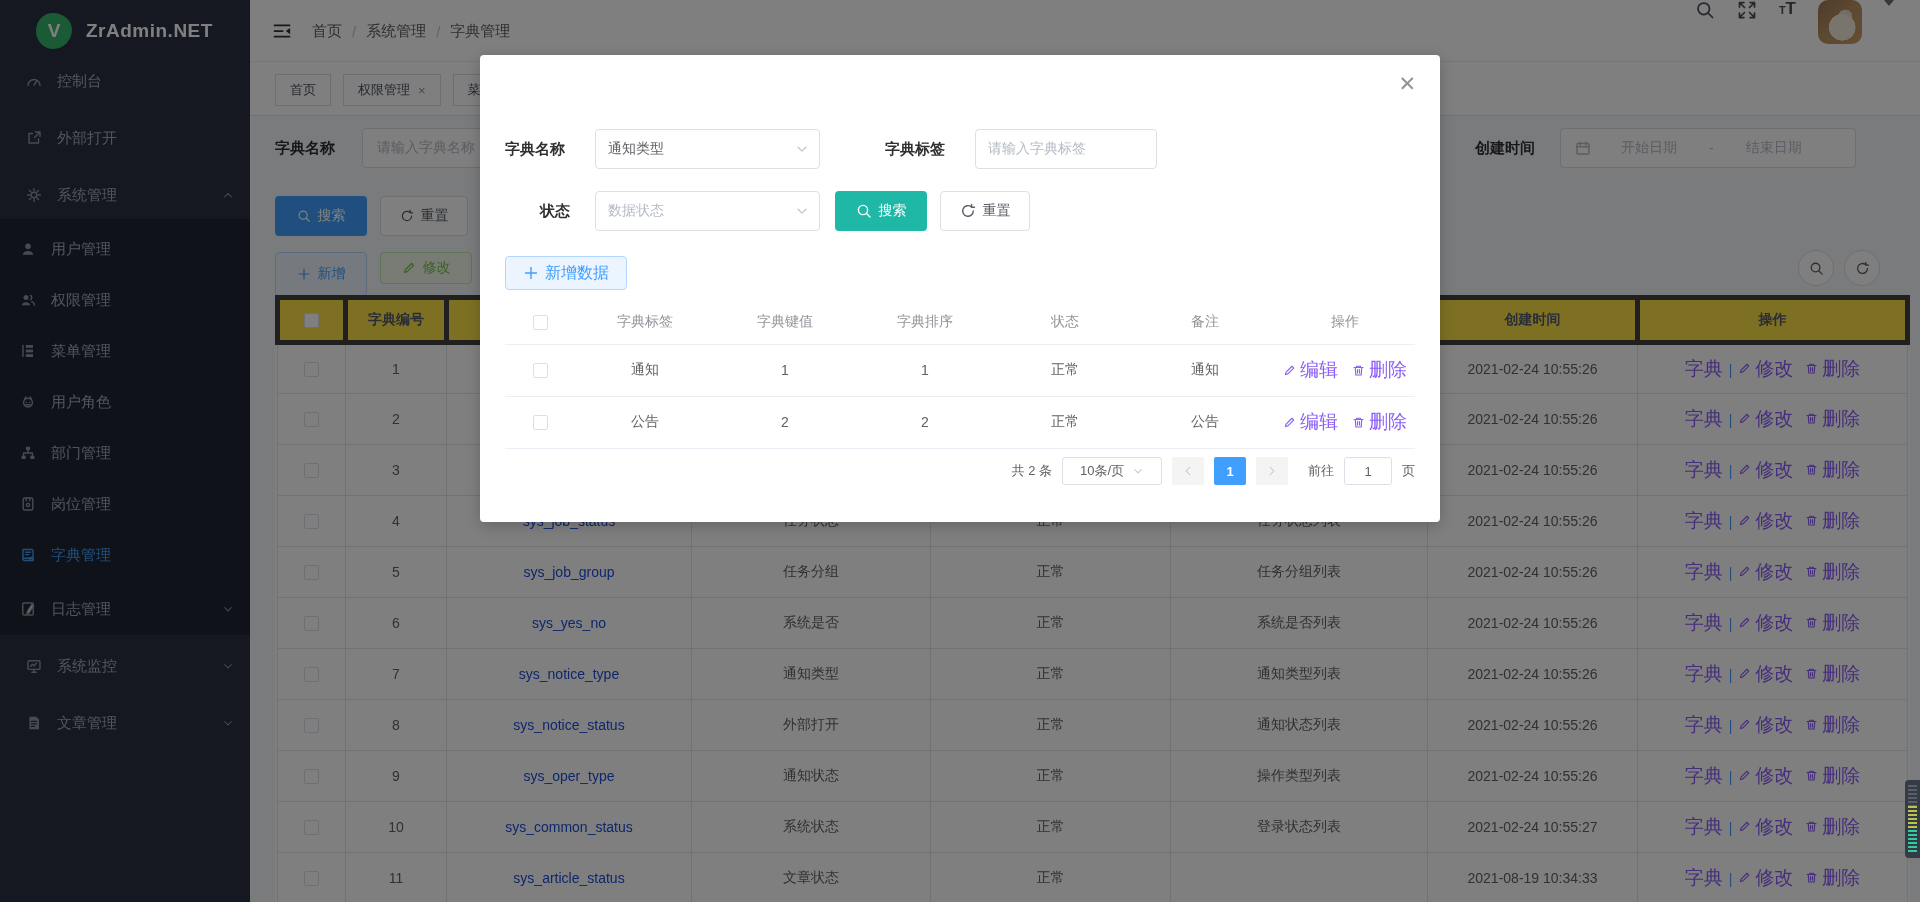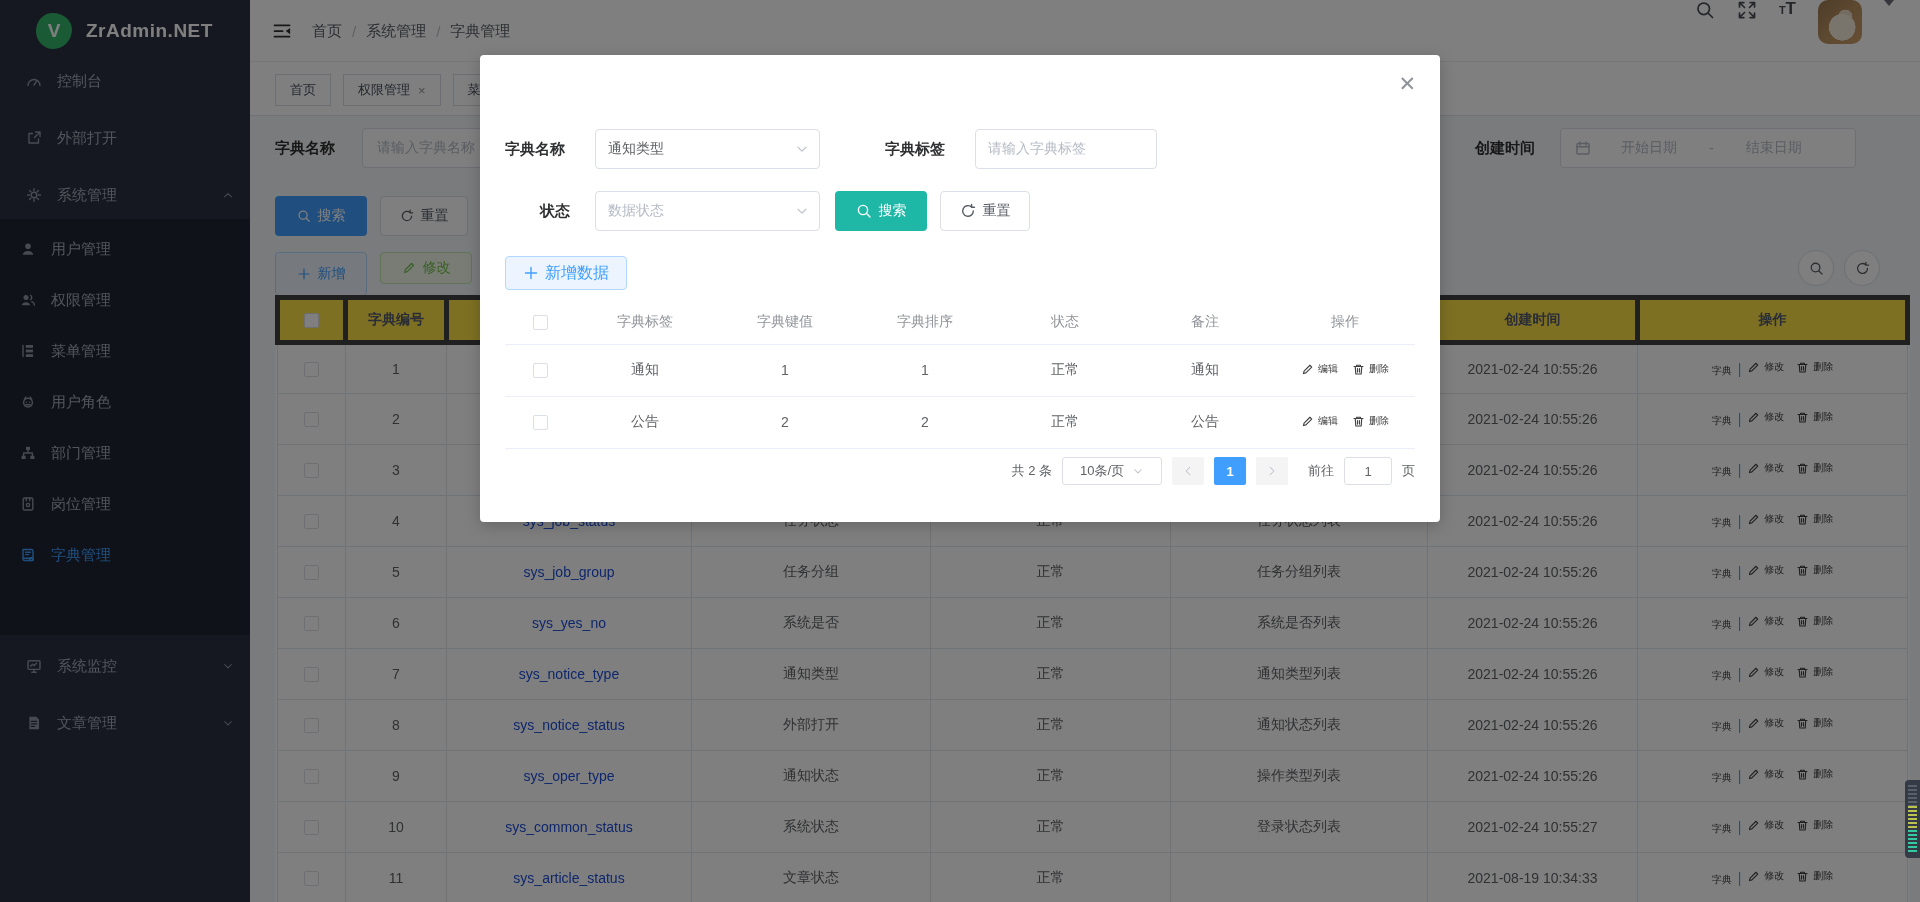--- a/index.html
+++ b/index.html
@@ -64,21 +64,21 @@
   .circle-btn { position:absolute; width:36px; height:36px; border-radius:50%; background:#fff; border:1px solid #dcdfe6; display:flex; align-items:center; justify-content:center; color:#5a5e66; cursor:pointer; }
   .circle-btn .ico { width:15px; height:15px; }
 
   
   .cb { display:inline-block; width:15px; height:15px; border:1px solid #dcdfe6; border-radius:2px; background:#fff; vertical-align:middle; cursor:pointer; }
   table { border-collapse:collapse; table-layout:fixed; background:#fff; }
   .main-table { position:absolute; left:25px; top:179px; width:1630px; font-size:14px; }
   .main-table th { height:45px; font-weight:bold; color:#515a6e; border:5px solid #404040; background:#fde047; }
   .main-table td { height:51px; color:#606266; border:1px solid #dfe6ec; text-align:center; }
   .link { color:#1d4ed8; cursor:pointer; }
-  .oplink { color:#404040; cursor:pointer; display:inline-flex; align-items:flex-end; gap:4px; font-size:10px; }
+  .oplink { color:#8b5cf6; cursor:pointer; display:inline-flex; align-items:center; gap:4px; font-size:19px; }
   .opsep { color:#409eff; margin:0 6px; }
 
   
   .overlay { position:absolute; inset:0; background:rgba(0,0,0,0.5); z-index:50; }
   .dialog { position:absolute; left:480px; top:55px; width:960px; height:467px; background:#fff; border-radius:4px; box-shadow:0 4px 16px rgba(0,0,0,.2); z-index:100; }
   .dlg-close { position:absolute; right:24px; top:18px; font-size:21px; color:#909399; cursor:pointer; line-height:1; }
   .dlg-label { position:absolute; font-size:15px; font-weight:bold; color:#303133; line-height:40px; }
   .dlg-select, .dlg-input { position:absolute; height:40px; background:#fff; border:1px solid #dcdfe6; border-radius:4px; display:flex; align-items:center; padding:0 12px; font-size:14px; color:#606266; }
   .dlg-select .chev { position:absolute; right:10px; width:14px; height:14px; color:#c0c4cc; }
   .dlg-btn { position:absolute; height:40px; border-radius:4px; display:inline-flex; align-items:center; justify-content:center; gap:7px; font-size:14px; cursor:pointer; border:1px solid transparent; }
@@ -210,20 +210,34 @@
       <div class="side-item sub active" style="top: 530px;">
         <span class="ico ">
           <svg viewBox="0 0 16 16">
             <path d="M3 2.5h8.4a1.6 1.6 0 0 1 1.6 1.6v9.4H4.6A1.6 1.6 0 0 1 3 11.9V2.5z"></path>
             <path d="M3.2 11.3h9.8"></path>
             <path d="M5.5 5.2h5M5.5 7.6h3.2"></path>
             <circle cx="11.2" cy="12" r="1.6"></circle>
           </svg>
         </span>
         <span class="lbl">字典管理</span>
+      </div>
+      <div class="side-item sub" style="top: 584px;">
+        <span class="ico ">
+          <svg viewBox="0 0 16 16">
+            <rect x="2.8" y="2" width="10.4" height="12" rx="1"></rect>
+            <path d="M13.6 4.8 8.9 12l-2.1.6.5-2.2 4.7-7.2z" fill="#fff" stroke="currentColor"></path>
+          </svg>
+        </span>
+        <span class="lbl">日志管理</span>
+        <span class="ico arr">
+          <svg viewBox="0 0 16 16">
+            <path d="M3.5 6 8 10.5 12.5 6"></path>
+          </svg>
+        </span>
       </div>
       <div class="side-item" style="top: 641px;">
         <span class="ico ">
           <svg viewBox="0 0 16 16">
             <rect x="2" y="2.8" width="12" height="8.6" rx="1"></rect>
             <path d="M5.8 14.2h4.4M8 11.4v2.8"></path>
             <path d="M4.5 8.2l2-2 1.5 1.5 2.5-2.5"></path>
           </svg>
         </span>
         <span class="lbl">系统监控</span>

